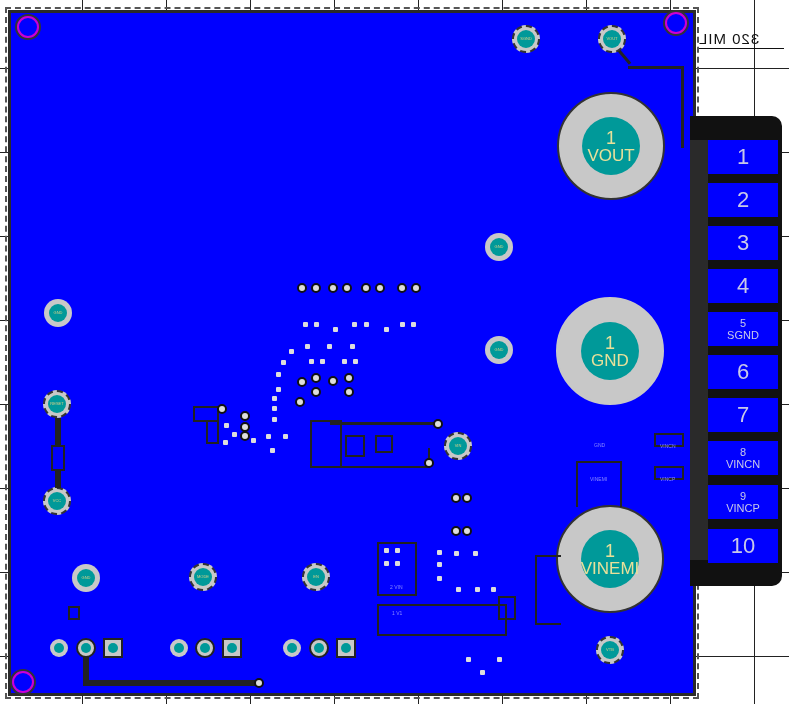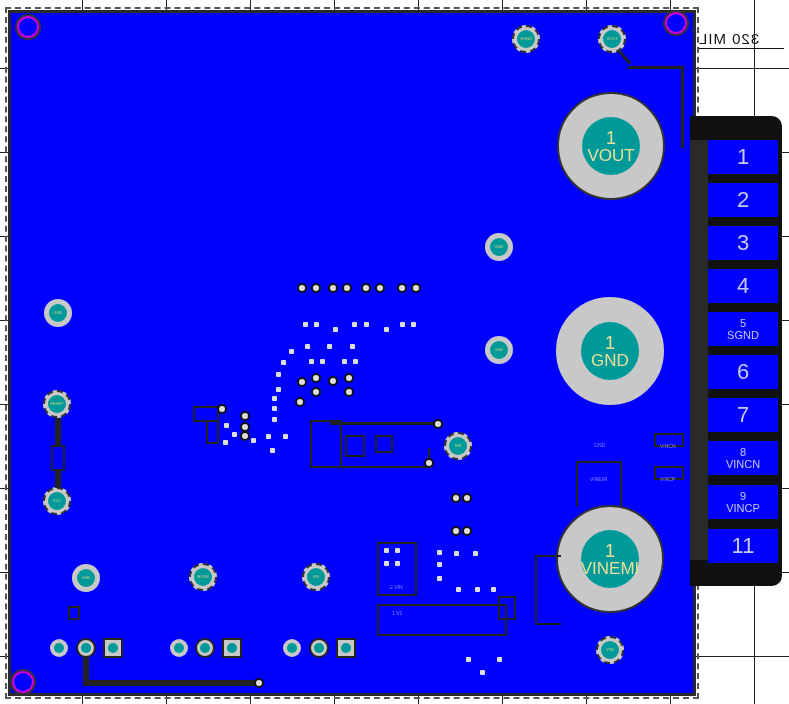--- a/index.html
+++ b/index.html
@@ -76,21 +76,21 @@
   </div>
 <div class="conn-pad lab" style="top:441px;">
     <span class="num">8</span>
     <span class="lbl">VINCN</span>
   </div>
 <div class="conn-pad lab" style="top:485px;">
     <span class="num">9</span>
     <span class="lbl">VINCP</span>
   </div>
 <div class="conn-pad" style="top:529px;">
-    <span class="num">11</span>
+    <span class="num">10</span>
   </div>
 
 <div class="trace" style="left:617px;top:50px;width:3px;height:18px;transform:rotate(-40deg);transform-origin:top;"></div>
 <div class="trace" style="left:628px;top:66px;width:55px;height:3px;"></div>
 <div class="trace" style="left:681px;top:66px;width:3px;height:82px;"></div>
 
 <div class="big-ring" style="left:557px;top:92px;">
   <div class="big-core">
       <span class="n">1</span>
       <span class="t">VOUT</span>

